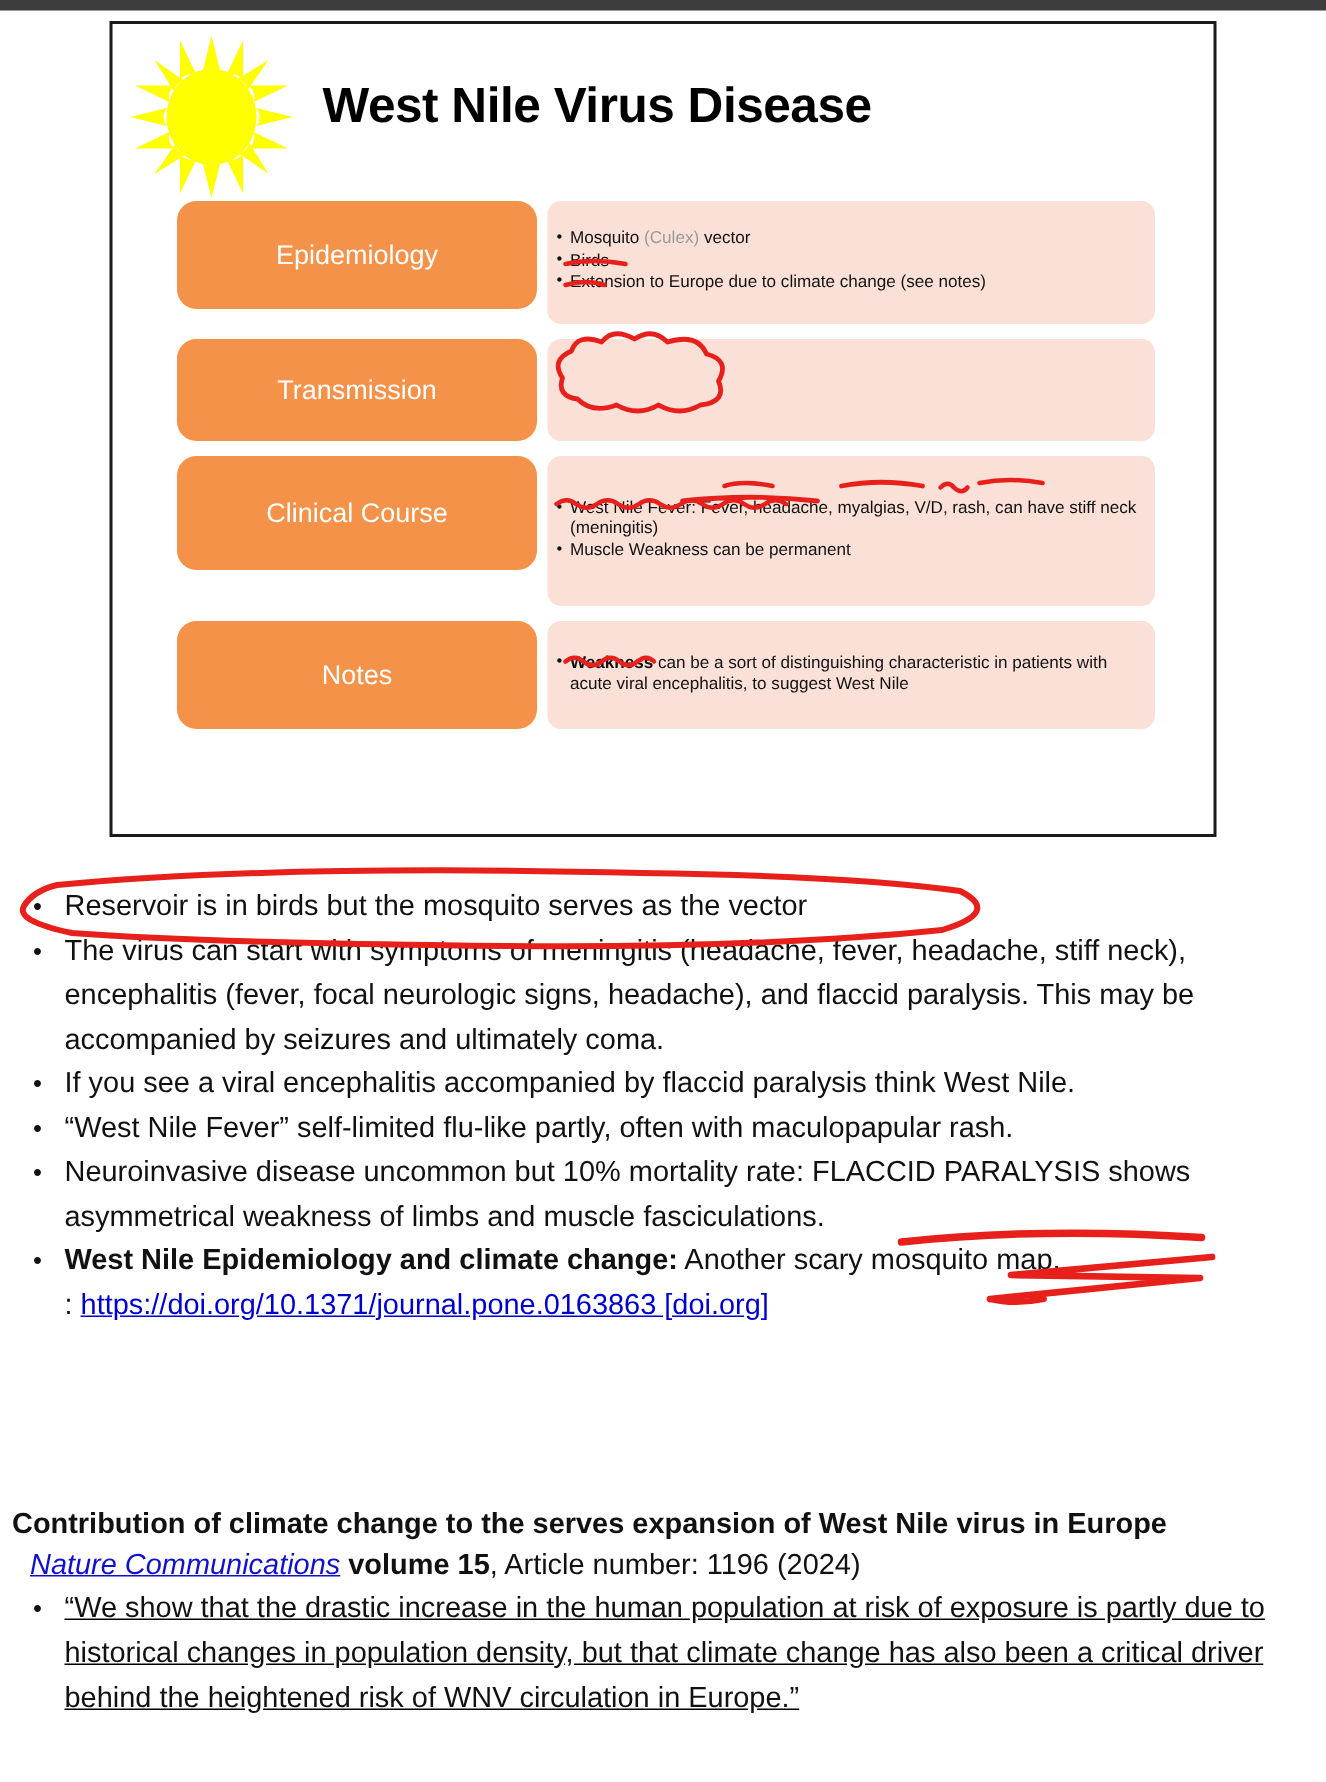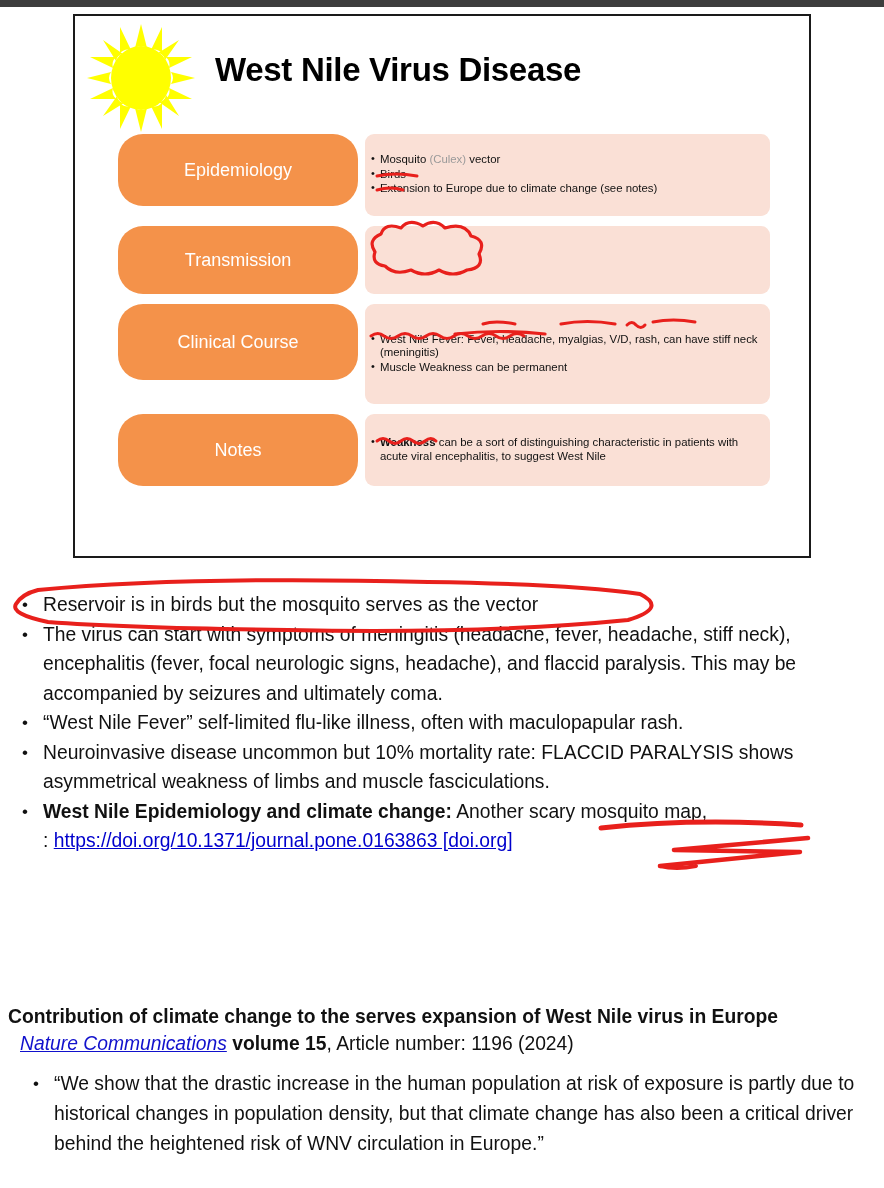--- a/index.html
+++ b/index.html
@@ -38,21 +38,21 @@
 
   .rows { position: absolute; left: 0; top: 118px; width: 100%; }
   .row {
     position: relative;
     display: flex; align-items: stretch;
     margin-bottom: 10px;
   }
   .row-label {
     width: 240px; margin-left: 43px;
     background: #F4924A;
-    border-radius: 25px;
+    border-radius: 13px;
     color: #ffffff;
     display: flex; align-items: center; justify-content: center;
     font-size: 18px;
     flex: 0 0 240px;
   }
   .row-body {
     flex: 1 1 auto;
     margin-left: 7px; margin-right: 39px;
     background: #FAE0D6;
     border-radius: 9px;
@@ -126,21 +126,21 @@
     font-size: 19.3px; line-height: 27px; font-weight: bold; color:#111;
     padding-left: 8px; font-stretch: condensed;
   }
   .cite-line {
     font-size: 19.3px; line-height: 28px; color:#111;
     padding-left: 20px; font-stretch: condensed;
   }
   .cite-journal {
     color: #1111CC; font-style: italic; text-decoration: underline;
   }
-  .quote-list { list-style:none; margin: 11px; padding: 0; }
+  .quote-list { list-style:none; margin: 0; padding: 0; text-decoration: underline; }
   .quote-list > li {
     position: relative; padding-left: 43px;
     font-size: 19.3px; line-height: 30px; color:#111;
     font-stretch: condensed;
   }
   .quote-list > li:before {
     content: "\2022"; position: absolute; left: 22px; top: 0;
     font-size: 17px; color:#111;
   }
   svg { display:block; }
@@ -250,21 +250,22 @@
         </div>
       </div>
 
     </div>
   </div>
 
   <div class="body-text">
     <ul class="outer">
       <li><span>Reservoir is in birds but the mosquito serves as the vector</span></li>
       <li><span>The virus can start with symptoms of meningitis (headache, fever, headache, stiff neck), encephalitis (fever, focal neurologic signs, headache), and flaccid paralysis. This may be accompanied by seizures and ultimately coma.</span></li>
-      <li class="gap-before-sm"><span>“West Nile Fever” self-limited flu-like illness, often with maculopapular rash.</span></li>
+      <li><span>If you see a viral encephalitis accompanied by flaccid paralysis think West Nile.</span></li>
+      <li class="gap-before-sm"><span>“West Nile Fever” self-limited flu-like partly, often with maculopapular rash.</span></li>
       <li><span>Neuroinvasive disease uncommon but 10% mortality rate: FLACCID PARALYSIS shows asymmetrical weakness of limbs and muscle fasciculations.</span></li>
       <li class="gap-before">
         <span style="font-weight:bold;">West Nile Epidemiology and climate change:</span><span> Another scary mosquito map,</span><br>
         <span>: </span><a class="lnk" href="#">https://doi.org/10.1371/journal.pone.0163863 [doi.org]</a>
       </li>
     </ul>
   </div>
 
   <div class="cite">
     <div class="cite-title">Contribution of climate change to the serves expansion of West Nile virus in Europe</div>

